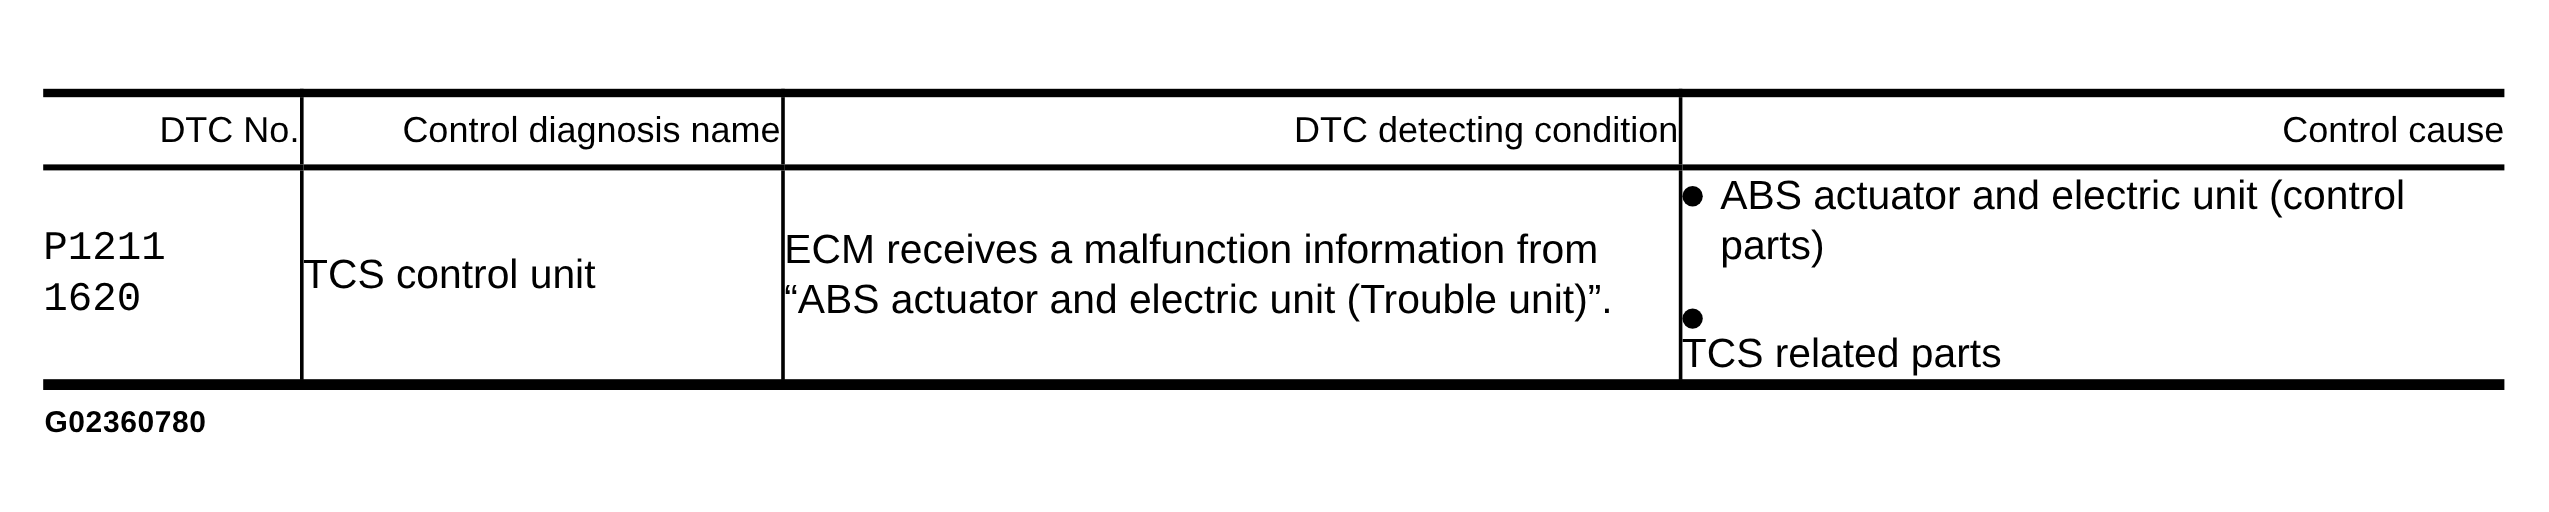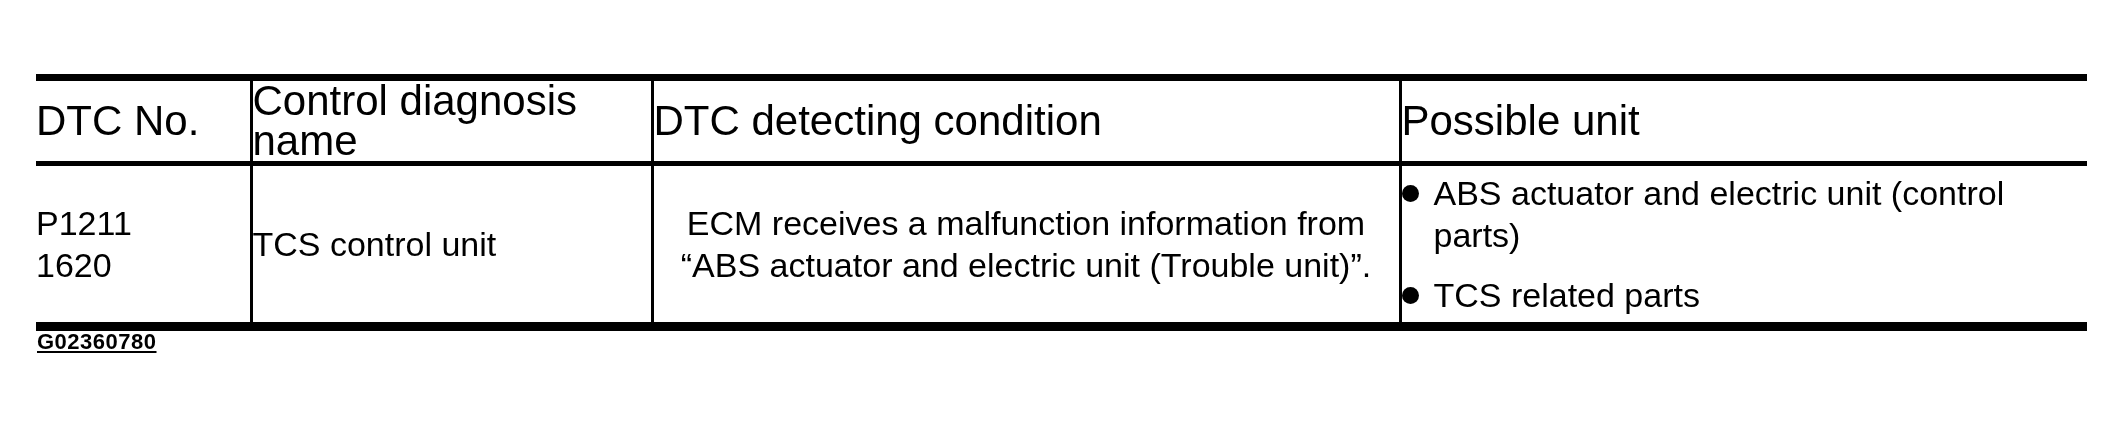--- a/index.html
+++ b/index.html
@@ -27,91 +27,91 @@
     border-top: 7px solid #000;
     border-bottom: 9px solid #000;
   }
   .dtc-table col.c1 { width: 215px; }
   .dtc-table col.c2 { width: 401px; }
   .dtc-table col.c3 { width: 748px; }
   .dtc-table col.c4 { width: 687px; }
 
   .dtc-table th {
     font-weight: normal;
-    font-size: 42px;
+    font-size: 30px;
     line-height: 40px;
     height: 56px;
-    text-align: left;
+    text-align: right;
     vertical-align: middle;
     border-bottom: 5px solid #000;
     padding: 0;
   }
   .dtc-table td {
     height: 156px;
     vertical-align: middle;
     font-size: 34px;
     line-height: 42px;
     padding: 0;
   }
   .dtc-table th.vline,
   .dtc-table td.vline {
     border-right: 3px solid #000;
   }
 
-  .cell-dtc-no   { padding-left: 23px; }
+  .cell-dtc-no   { padding-left: 23px; font-family: Liberation Mono, monospace; }
   .cell-trouble  { padding-left: 25px; }
-  .cell-cond     { padding-left: 19px; padding-right: 6px; text-align: center; }
+  .cell-cond     { padding-left: 19px; padding-right: 6px; }
   .cell-cause    { padding-left: 22px; padding-right: 6px; }
 
   
   .cause-item {
     display: flex;
     align-items: flex-start;
   }
   .cause-item + .cause-item {
     margin-top: 18px;
+    flex-direction: column;
   }
   .bullet {
     flex: 0 0 17px;
     width: 17px;
     height: 17px;
     border-radius: 50%;
     background: #000;
     margin-top: 13px;
     margin-right: 15px;
   }
 
   
   .figure-id {
     position: absolute;
     left: 37px;
-    top: 329px;
-    font-size: 22px;
+    top: 340px;
+    font-size: 25px;
     line-height: 25px;
     font-weight: bold;
     letter-spacing: 0.5px;
-    text-decoration: underline;
   }
 </style>
 </head>
 <body>
 
 <table class="dtc-table">
   <colgroup>
     <col class="c1">
       <col class="c2">
       <col class="c3">
       <col class="c4">
   </colgroup>
   <thead>
     <tr>
       <th class="vline">DTC No.</th>
       <th class="vline">Control diagnosis name</th>
       <th class="vline">DTC detecting condition</th>
-      <th>Possible unit</th>
+      <th>Control cause</th>
     </tr>
   </thead>
   <tbody>
     <tr>
       <td class="vline cell-dtc-no">
         <div>P1211</div>
         <div>1620</div>
       </td>
       <td class="vline cell-trouble">
         <div>TCS control unit</div>

